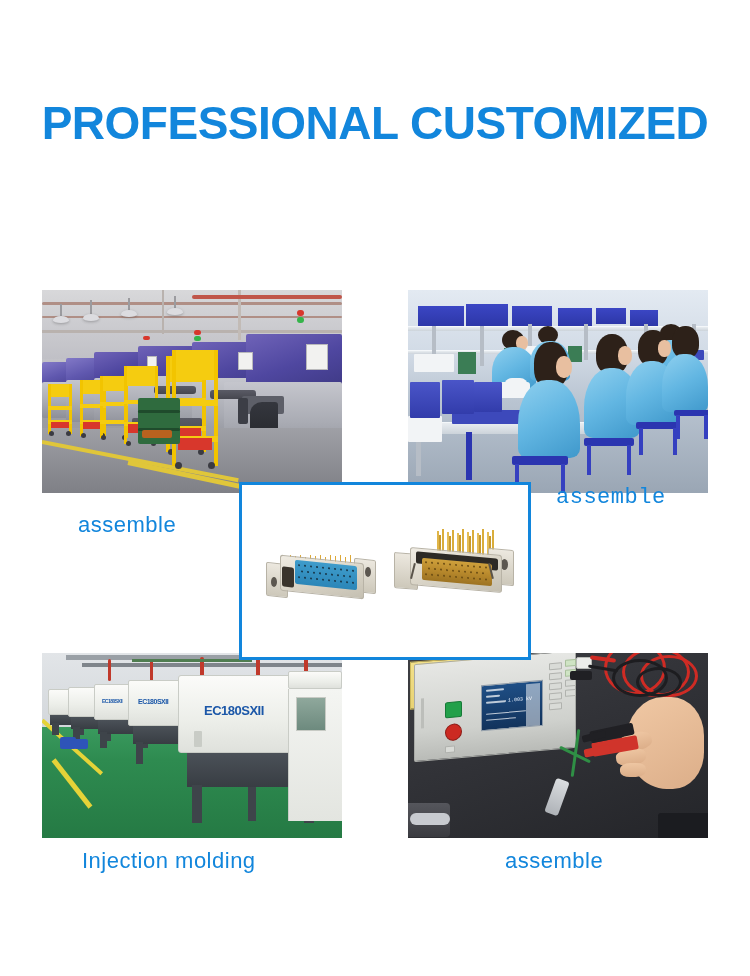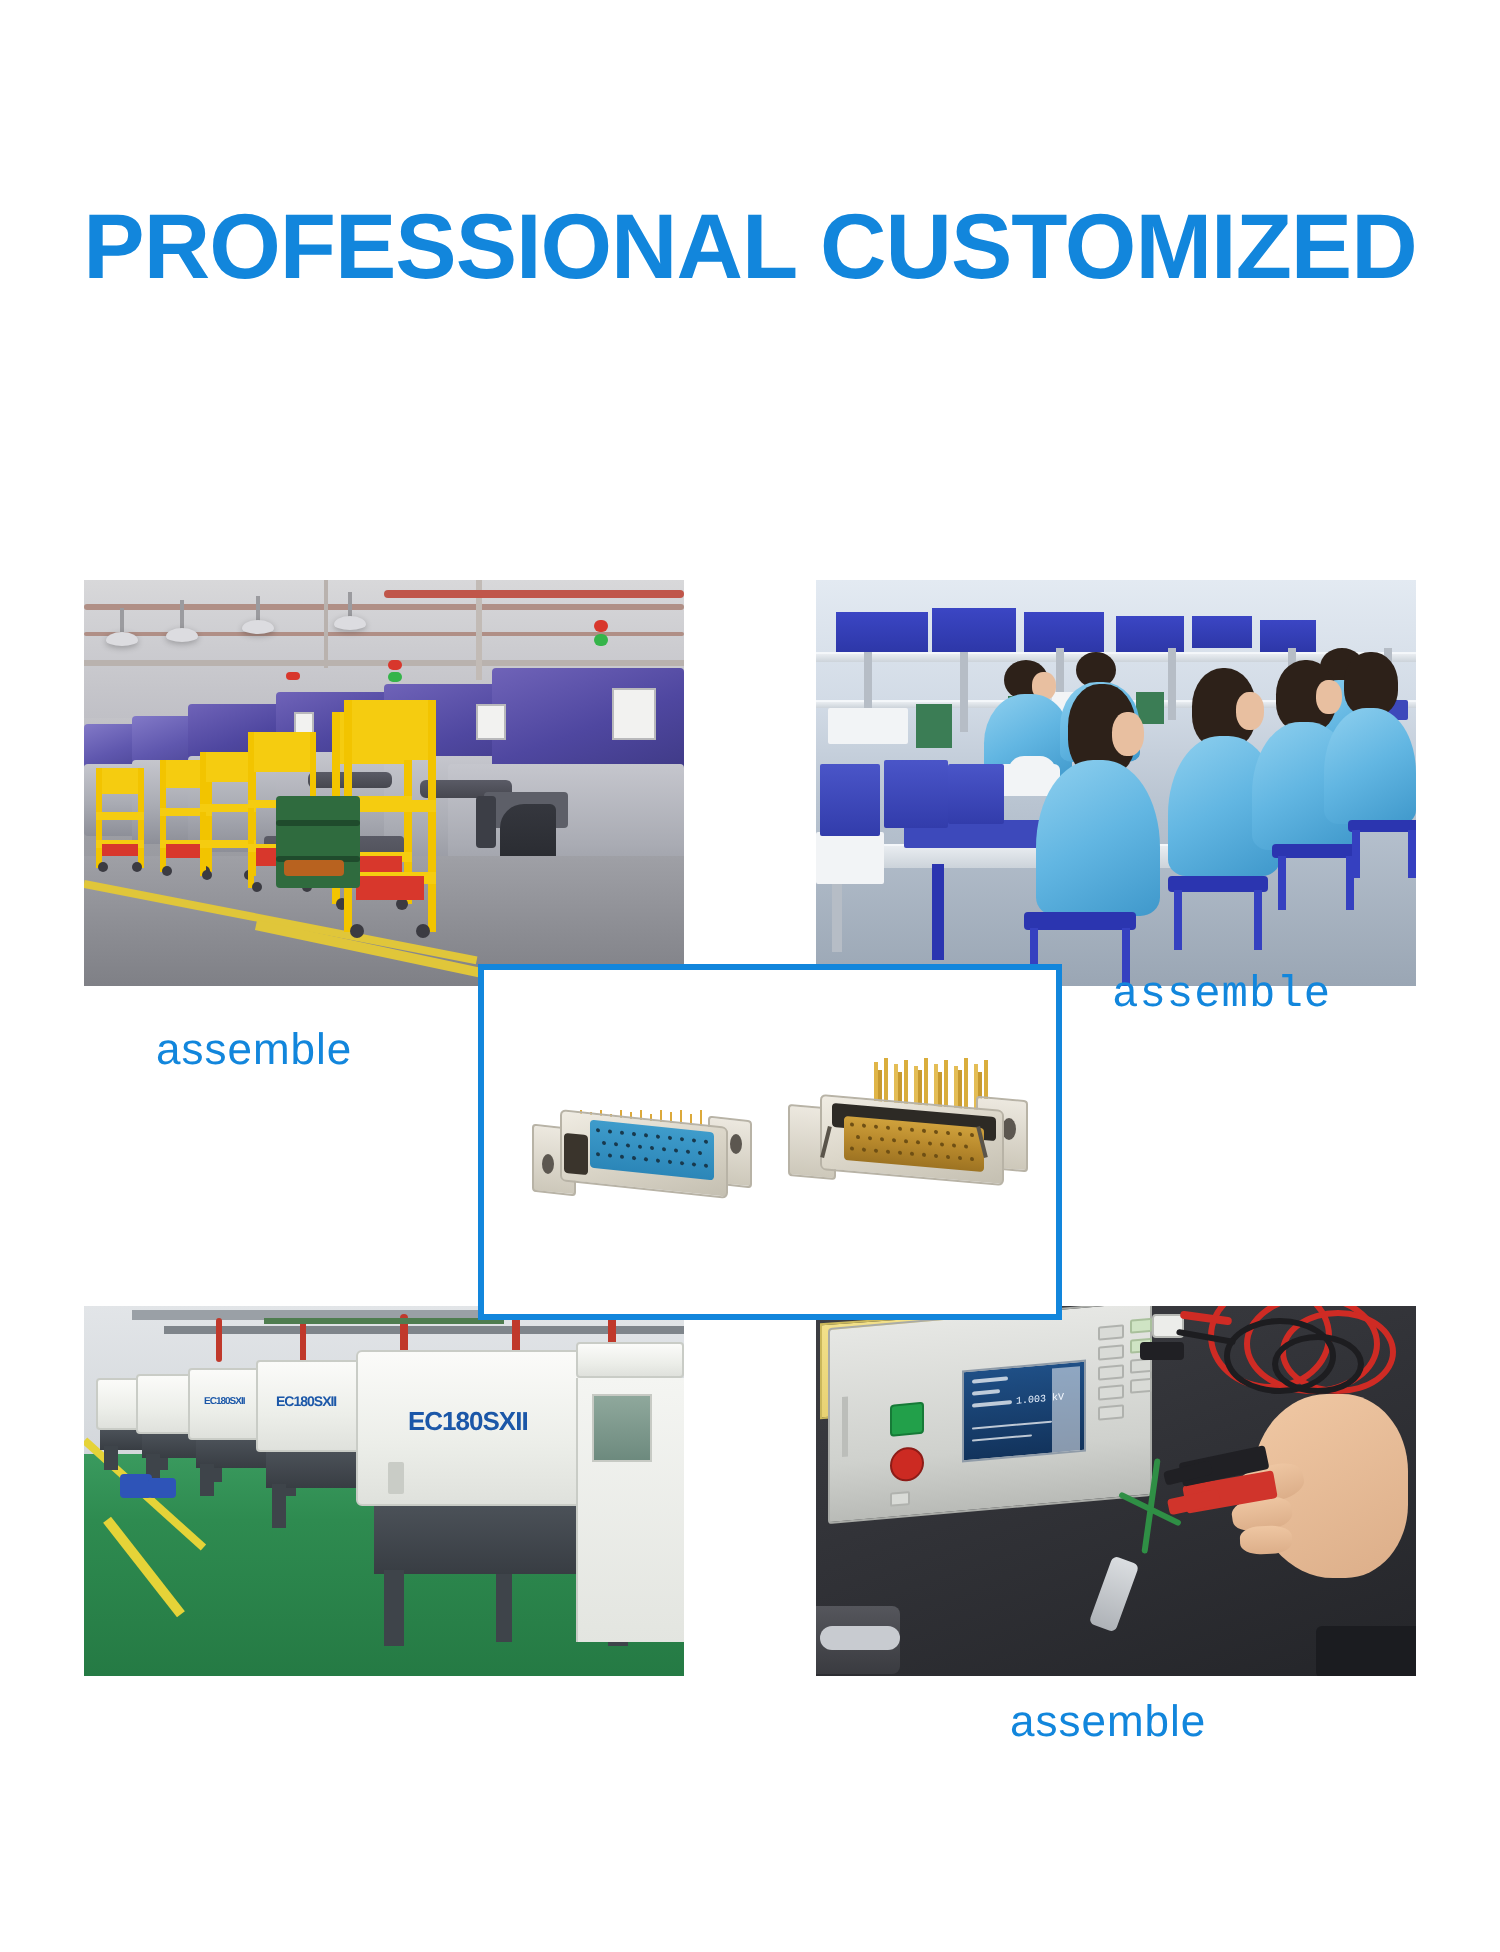--- a/index.html
+++ b/index.html
@@ -529,20 +529,21 @@
 
         <div style="position:absolute;left:-4px;top:150px;width:46px;height:34px;background:linear-gradient(#55565c,#3a3b40);border-radius:4px;"></div>
         <div style="position:absolute;left:2px;top:160px;width:40px;height:12px;background:#c8cbd0;border-radius:6px;"></div>
         <div style="position:absolute;right:-6px;top:160px;width:56px;height:26px;background:#1b1c20;border-radius:3px;"></div>
       </div>
     </div>
   </div>
 
   <div class="cap cap-machining">assemble</div>
   <div class="cap cap-assemble">assemble</div>
+  <div class="cap cap-injection">Injection molding</div>
   <div class="cap cap-detection">assemble</div>
 
   <div class="product-panel">
 
     <div class="conn" style="left:24px;top:62px;width:110px;height:52px;">
 
       <div class="conn-pinrow" style="left:22px;top:8px;width:64px;height:8px;">
         <div class="conn-pin" style="left:2px;top:0;height:8px;"></div>
         <div class="conn-pin" style="left:7px;top:1px;height:7px;"></div>
         <div class="conn-pin" style="left:12px;top:0;height:8px;"></div>

